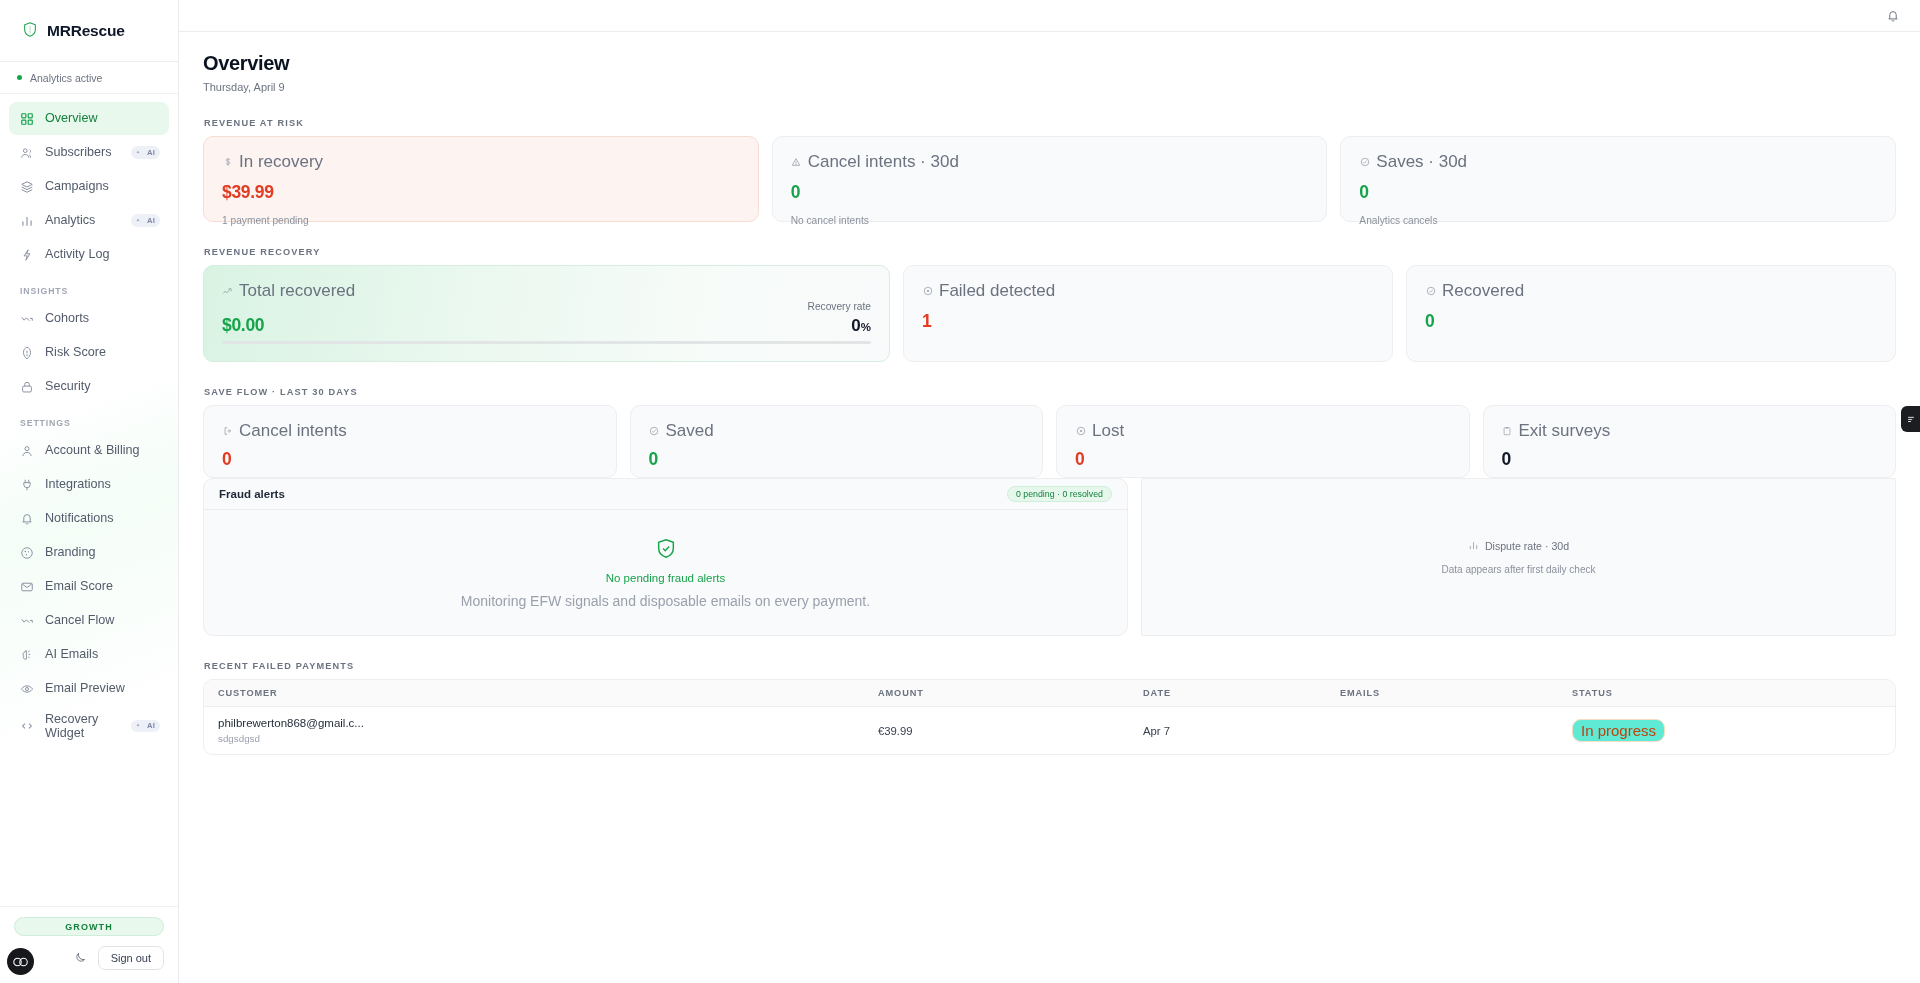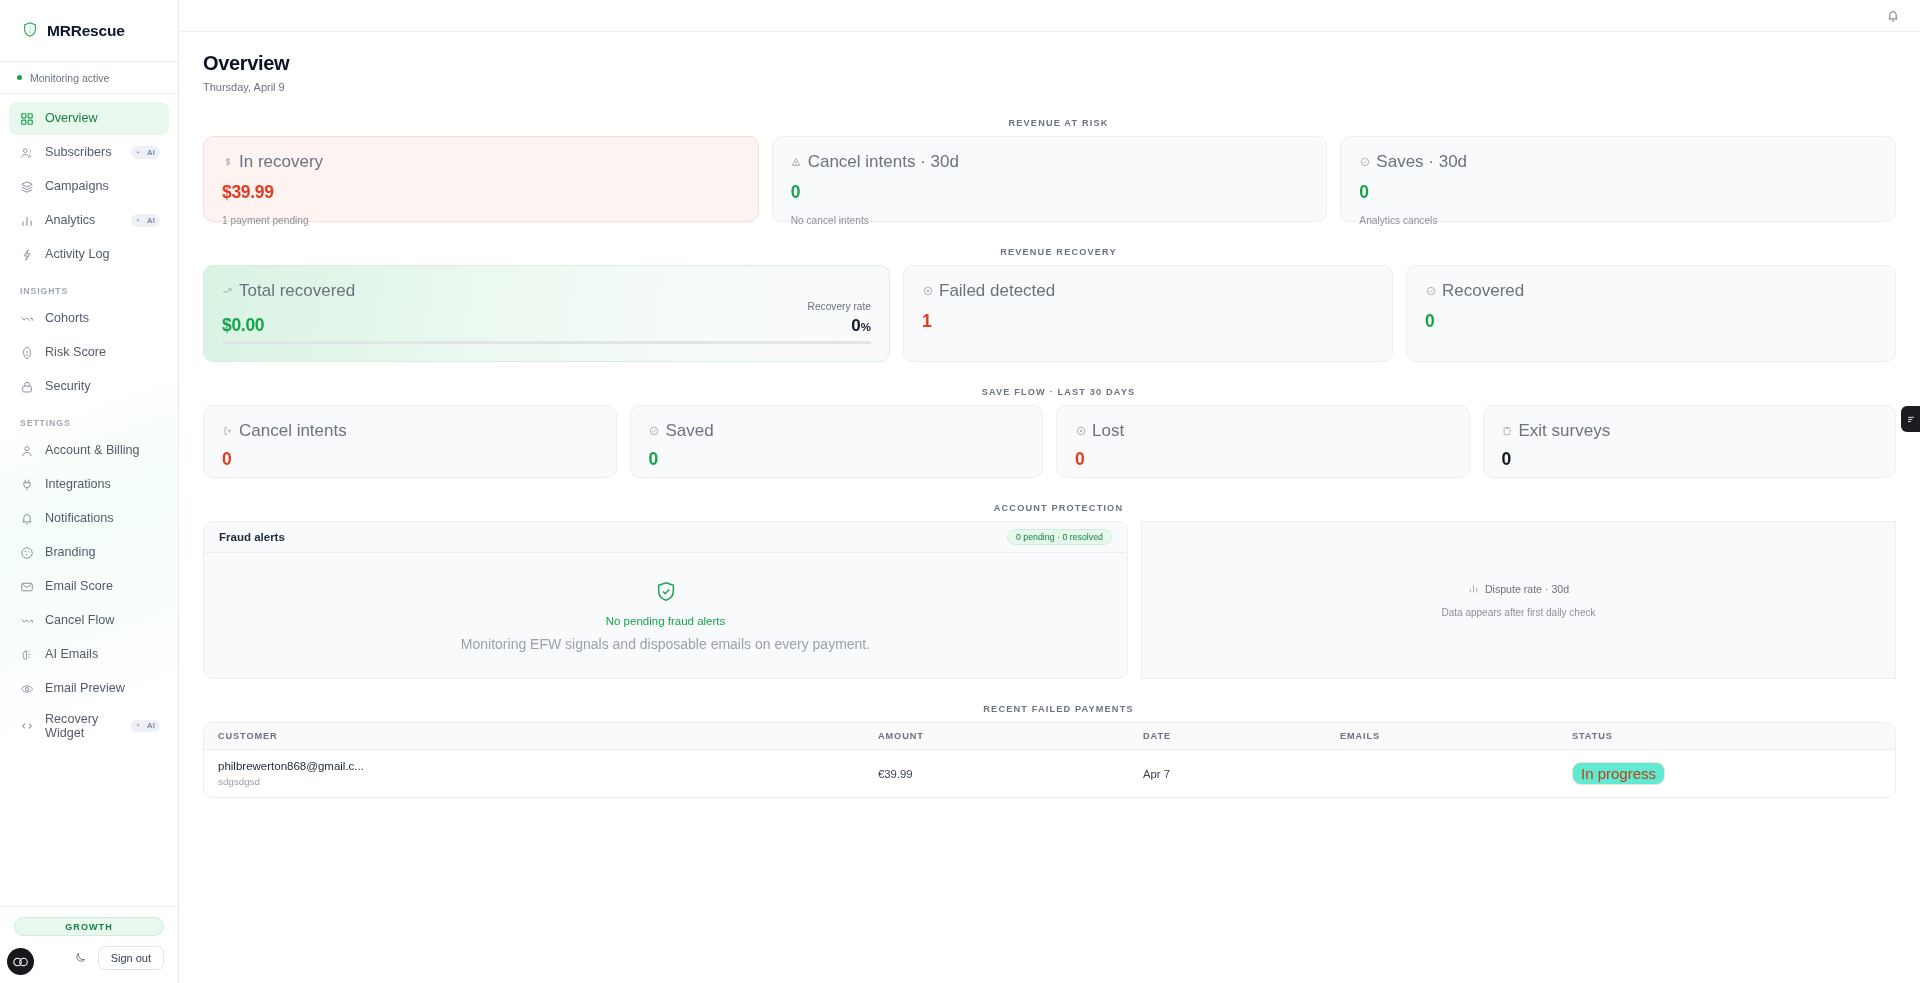--- a/index.html
+++ b/index.html
@@ -108,21 +108,21 @@
     padding-right:18px;
   }
   .bell{ width:18px;height:18px; display:flex;align-items:center;justify-content:center; color:#6b7280; cursor:pointer;}
 
   .content{ padding:20px 24px 0 24px; }
   .h1{ font-size:20px; font-weight:700; letter-spacing:-.35px; color:#0b1220; margin:0;}
   .sub{ font-size:11px; color:#6b7280; margin-top:6px;}
 
   .sec-title{
     font-size:9.2px; font-weight:700; letter-spacing:1.15px; color:#6b7280;
-    margin:25px 0 8px 18px; text-transform:uppercase;text-align:center;
+    margin:25px 0 8px 1px; text-transform:uppercase;
   }
 
   .row{ display:flex; gap:13px; }
   .card{
     background:#f9fafb; border:1px solid #edeef1; border-radius:10px;
     padding:15px 18px; position:relative;
     flex:1 1 0; min-width:0;
   }
   .card.danger{ background:#fdf4f2; border-color:#f6ddd3;}
   .card.recovered-hero{
@@ -223,21 +223,21 @@
         <svg width="16" height="17" viewBox="0 0 24 24" fill="none" stroke="#16a34a" stroke-width="1.6">
           <path d="M12 2l8 3v7c0 5-3.5 8.5-8 10-4.5-1.5-8-5-8-10V5l8-3z"></path>
           <path d="M12 6v12" stroke="#86d6a3" stroke-width="1.1"></path>
         </svg>
       </span>
       <span class="brand-name">MRRescue</span>
     </div>
 
     <div class="mon">
       <span class="dot"></span>
-      <span class="mon-label">Monitoring active</span>
+      <span class="mon-label">Analytics active</span>
     </div>
 
     <nav class="nav">
 
       <div class="nav-item active">
         <span class="ico">
           <svg width="14" height="14" viewBox="0 0 24 24" fill="none" stroke="currentColor" stroke-width="2">
             <rect x="3" y="3" width="7" height="7" rx="1"></rect>
               <rect x="14" y="3" width="7" height="7" rx="1"></rect>
             <rect x="3" y="14" width="7" height="7" rx="1"></rect>
@@ -622,21 +622,20 @@
                 <rect x="5" y="4" width="14" height="17" rx="2"></rect>
                   <path d="M9 3h6v3H9z" fill="currentColor" stroke="none"></path>
               </svg>
             </span>
             <span>Exit surveys</span>
           </div>
           <div class="c-val dark">0</div>
         </div>
       </div>
 
-      <div class="sec-title">ACCOUNT PROTECTION</div>
       <div class="prot-row">
 
         <div class="fraud-card">
           <div class="fraud-head">
             <span class="fraud-title">Fraud alerts</span>
             <span class="badge">0 pending · 0 resolved</span>
           </div>
           <div class="fraud-body">
             <span>
               <svg width="22" height="23" viewBox="0 0 24 24" fill="none" stroke="#16a34a" stroke-width="1.6">

